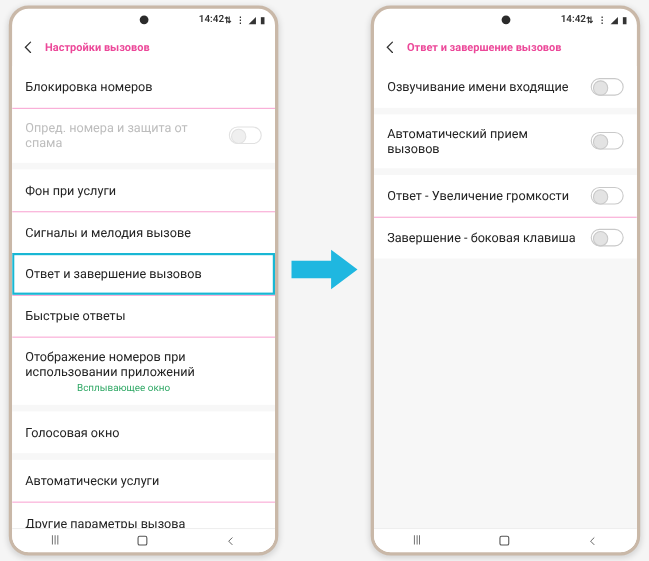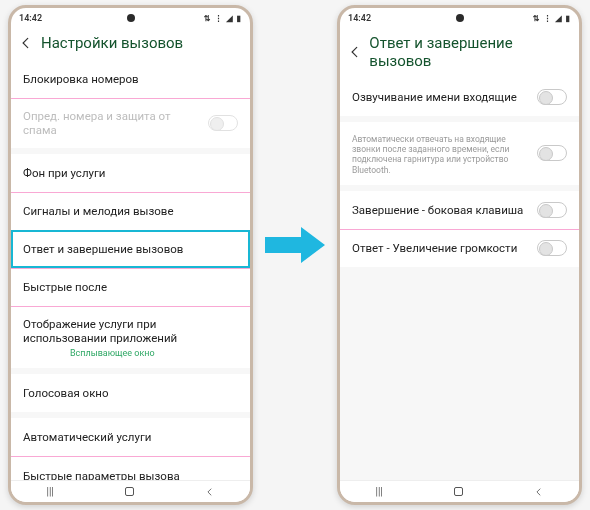--- a/index.html
+++ b/index.html
@@ -32,42 +32,42 @@
     transform: translateX(-50%);
     width: 8px;
     height: 8px;
     background: #2b2b2b;
     border-radius: 50%;
     z-index: 10;
   }
   .statusbar {
     height: 20px;
     display: flex;
-    justify-content: space-between;
+    justify-content: flex-end;
     align-items: center;
     padding: 0 8px;
     font-size: 9px;
     font-weight: 600;
     color: #333;
   }
   .statusbar .icons { letter-spacing: 1px; font-size: 8px; }
   .titlebar {
     display: flex;
     align-items: center;
     padding: 6px 8px 8px 6px;
     gap: 6px;
   }
   .titlebar .back {
     width: 18px; height: 18px;
     display: flex; align-items: center; justify-content: center;
   }
   .titlebar h1 {
-    font-size: 15px;
-    font-weight: 400;
-    color: #14532d;
+    font-size: 10px;
+    font-weight: 700;
+    color: #ec4899;
   }
   .scroll {
     flex: 1;
     overflow: hidden;
     background: #f7f7f7;
   }
   .group {
     background: #fff;
     margin-bottom: 6px;
   }
@@ -178,46 +178,46 @@
             <div class="title">Сигналы и мелодия вызове</div>
           </div>
       </div>
       <div class="row highlight">
         <div class="txt">
             <div class="title">Ответ и завершение вызовов</div>
           </div>
       </div>
       <div class="row">
         <div class="txt">
-            <div class="title">Быстрые после</div>
-          </div>
-      </div>
-      <div class="row">
-        <div class="txt">
-          <div class="title">Отображение услуги при использовании приложений</div>
+            <div class="title">Быстрые ответы</div>
+          </div>
+      </div>
+      <div class="row">
+        <div class="txt">
+          <div class="title">Отображение номеров при использовании приложений</div>
           <div class="sub accent">Всплывающее окно</div>
         </div>
       </div>
     </div>
     <div class="group">
       <div class="row">
         <div class="txt">
             <div class="title">Голосовая окно</div>
           </div>
       </div>
     </div>
     <div class="group">
       <div class="row">
         <div class="txt">
-            <div class="title">Автоматический услуги</div>
-          </div>
-      </div>
-      <div class="row">
-        <div class="txt">
-            <div class="title">Быстрые параметры вызова</div>
+            <div class="title">Автоматически услуги</div>
+          </div>
+      </div>
+      <div class="row">
+        <div class="txt">
+            <div class="title">Другие параметры вызова</div>
           </div>
       </div>
     </div>
   </div>
   <div class="navbar">
     <span>|||</span>
     <span class="sq"></span>
     <span>
       <svg width="10" height="10" viewBox="0 0 24 24">
           <path d="M15 4l-8 8 8 8" stroke="#555" stroke-width="2" fill="none"></path>
@@ -251,35 +251,35 @@
       <div class="row">
         <div class="txt">
             <div class="title">Озвучивание имени входящие</div>
           </div>
         <div class="toggle"></div>
       </div>
     </div>
     <div class="group">
       <div class="row">
         <div class="txt">
-          <div class="sub">Автоматически отвечать на входящие звонки после заданного времени, если подключена гарнитура или устройство Bluetooth.</div>
+          <div class="title">Автоматический прием вызовов</div>
         </div>
         <div class="toggle"></div>
       </div>
     </div>
     <div class="group">
       <div class="row">
         <div class="txt">
+            <div class="title">Ответ - Увеличение громкости</div>
+          </div>
+        <div class="toggle"></div>
+      </div>
+      <div class="row">
+        <div class="txt">
             <div class="title">Завершение - боковая клавиша</div>
-          </div>
-        <div class="toggle"></div>
-      </div>
-      <div class="row">
-        <div class="txt">
-            <div class="title">Ответ - Увеличение громкости</div>
           </div>
         <div class="toggle"></div>
       </div>
     </div>
   </div>
   <div class="navbar">
     <span>|||</span>
     <span class="sq"></span>
     <span>
       <svg width="10" height="10" viewBox="0 0 24 24">

